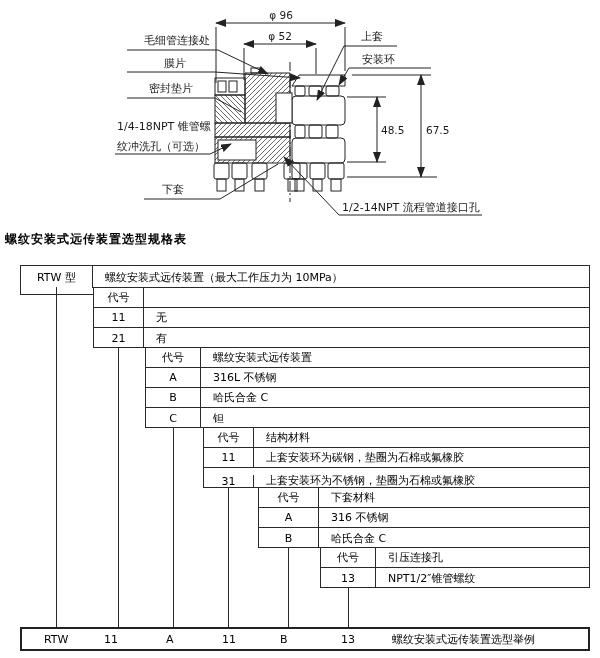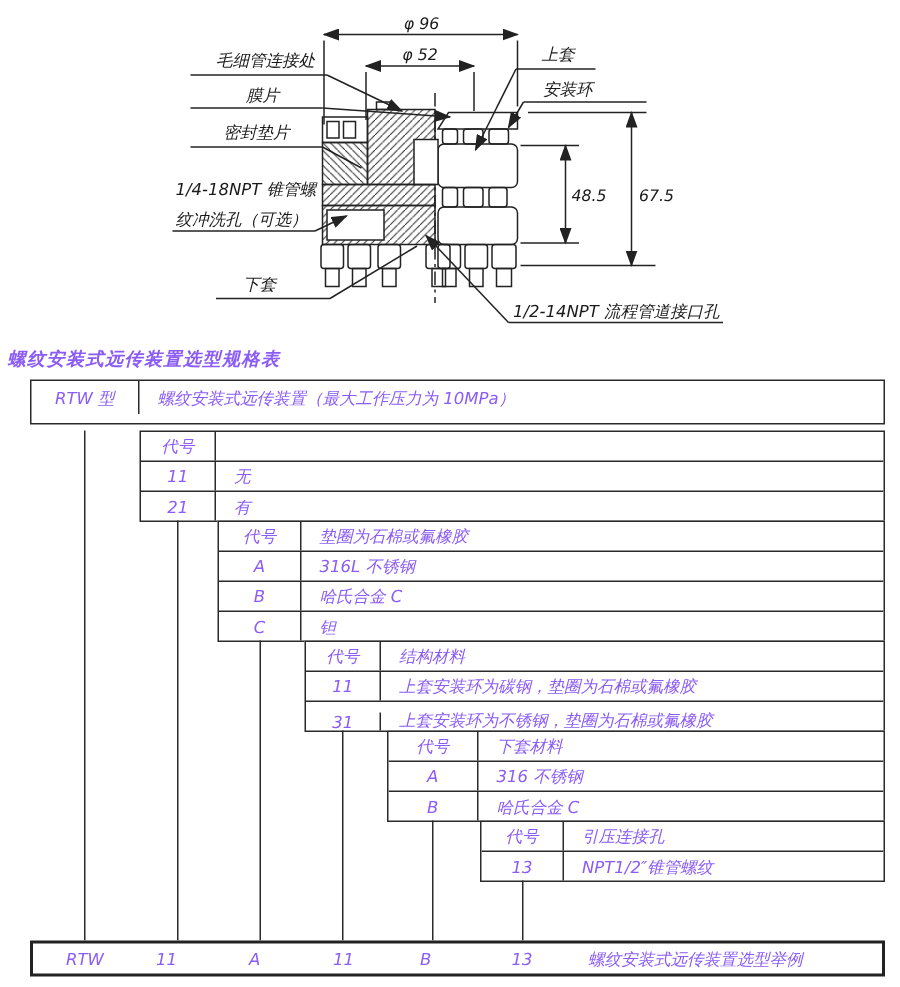--- a/index.html
+++ b/index.html
@@ -1,17 +1,17 @@
 <!DOCTYPE html>
 <html><head>
 <meta charset="utf-8">
 <style>
   html,body{margin:0;padding:0;background:#fff;}
   .sheet{position:relative;width:600px;height:658px;background:#fff;overflow:hidden;
-         font-family:"DejaVu Sans","Liberation Sans",sans-serif;color:#8b5cf6;font-style:italic;}
+         font-family:"DejaVu Sans","Liberation Sans",sans-serif;color:#000000;}
   .diagram{position:absolute;left:0;top:0;}
   .doc-title{position:absolute;left:5px;top:231px;font-size:12px;font-weight:bold;letter-spacing:1px;}
   
   .tgroup{position:absolute;border:1px solid #2a2a2a;box-sizing:border-box;background:#fff;overflow:hidden;}
   .trow{display:flex;box-sizing:border-box;border-bottom:1px solid #2a2a2a;}
   .trow:last-child{border-bottom:none;}
   .tcode{display:flex;align-items:center;justify-content:center;border-right:1px solid #2a2a2a;
          box-sizing:border-box;font-size:11px;flex:0 0 auto;}
   .tdesc{flex:1 1 auto;display:flex;align-items:center;padding-left:12px;font-size:11px;white-space:nowrap;}
   .dropline{position:absolute;width:1px;background:#2a2a2a;}
@@ -125,21 +125,21 @@
     <text x="117" y="150" font-size="11">纹冲洗孔（可选）</text>
     <text x="162" y="193" font-size="11">下套</text>
     <text x="361" y="40" font-size="11">上套</text>
     <text x="362" y="63" font-size="11">安装环</text>
     <text x="342" y="211" font-size="11">1/2-14NPT 流程管道接口孔</text>
   </svg>
 
   <div class="doc-title">螺纹安装式远传装置选型规格表</div>
 
   <div id="spec-table">
-      <div class="tgroup" style="left: 20px; top: 253px; width: 570px; height: 30px;">
+      <div class="tgroup" style="left: 20px; top: 265px; width: 570px; height: 30px;">
         <div class="trow" style="height: 22px;">
           <div class="tcode" style="width: 72px;">RTW 型</div>
           <div class="tdesc">螺纹安装式远传装置（最大工作压力为 10MPa）</div>
         </div>
       </div>
       <div class="tgroup" style="left: 93px; top: 287px; width: 497px; height: 61px;">
         <div class="trow" style="height: 20px;">
           <div class="tcode" style="width: 50px;">代号</div>
         </div>
         <div class="trow" style="height: 20px;">
@@ -147,21 +147,21 @@
           <div class="tdesc">无</div>
         </div>
         <div class="trow" style="height: 20px; justify-content: flex-end;">
           <div class="tcode" style="width: 50px;">21</div>
           <div class="tdesc">有</div>
         </div>
       </div>
       <div class="tgroup" style="left: 145px; top: 347px; width: 445px; height: 81px;">
         <div class="trow" style="height: 20px;">
           <div class="tcode" style="width: 55px;">代号</div>
-          <div class="tdesc">垫圈为石棉或氟橡胶</div>
+          <div class="tdesc">螺纹安装式远传装置</div>
         </div>
         <div class="trow" style="height: 20px;">
           <div class="tcode" style="width: 55px;">A</div>
           <div class="tdesc">316L 不锈钢</div>
         </div>
         <div class="trow" style="height: 20px;">
           <div class="tcode" style="width: 55px;">B</div>
           <div class="tdesc">哈氏合金 C</div>
         </div>
         <div class="trow" style="height: 20px;">

